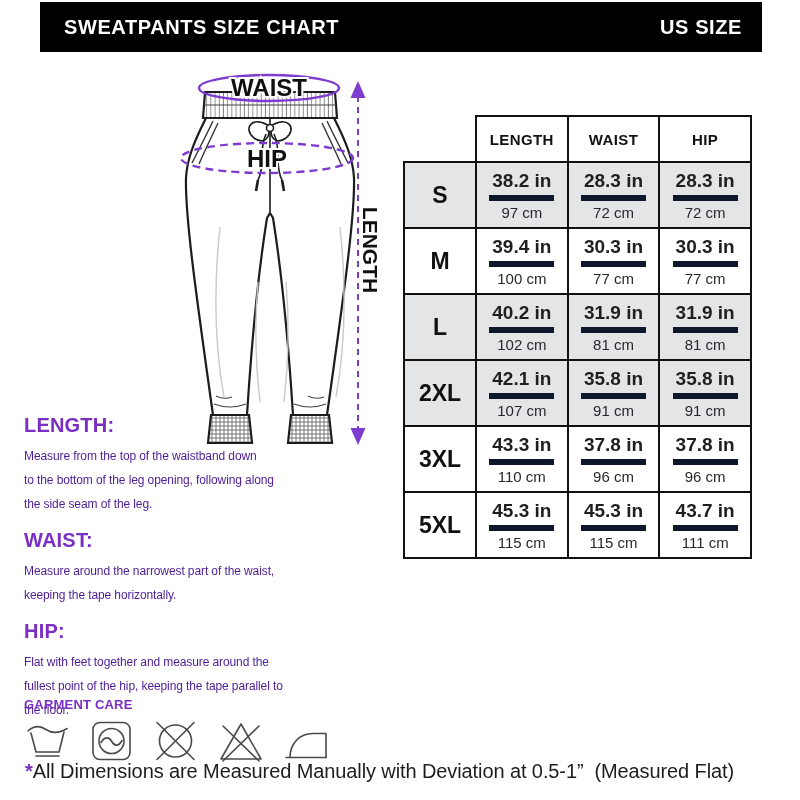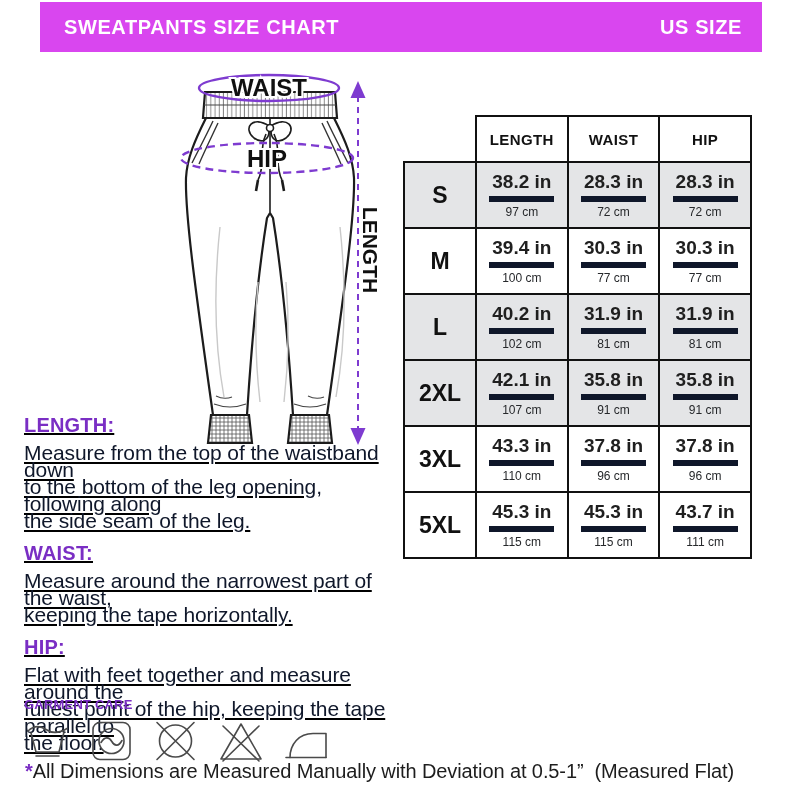--- a/index.html
+++ b/index.html
@@ -3,47 +3,47 @@
 <meta charset="utf-8">
 <style>
   html,body { margin:0; padding:0; }
   body {
     width:800px; height:800px; position:relative; background:#ffffff;
     font-family:"Liberation Sans","DejaVu Sans",sans-serif; overflow:hidden;
   }
   
   .topbar {
     position:absolute; left:40px; top:2px; width:722px; height:50px;
-    background:#d946ef; color:#fff; display:flex; align-items:center;
+    background:#000000; color:#fff; display:flex; align-items:center;
     justify-content:space-between; padding:0 20px 0 24px; box-sizing:border-box;
   }
   .topbar .ttl { font-size:20px; font-weight:bold; letter-spacing:0.6px; }
   
   .diagram { position:absolute; left:150px; top:52px; width:250px; height:410px; }
   
   .tablewrap { position:absolute; left:403px; top:115px; width:349px; }
   table.size { border-collapse:collapse; width:100%; table-layout:fixed; }
   table.size th, table.size td {
     border:2px solid #111; text-align:center; vertical-align:middle; padding:0; background:#fff;
   }
   table.size th.blank { border:none; background:transparent; }
   table.size thead th { height:44px; font-size:15px; letter-spacing:0.4px; color:#111; }
   table.size tbody td { height:64px; }
   table.size tr.shade td { background:#e4e5e7; }
   td.size-cell { font-size:23px; font-weight:bold; color:#111; }
   .in {
     display:inline-block; font-size:19px; font-weight:bold; color:#1f1f1f;
     border-bottom:6px solid #0f172a; padding:0 3px 3px;
   }
-  .cm { font-size:12px; color:#26282b; margin-top:3px; }
-  
-  .instructions { position:absolute; left:24px; top:414px; width:382px;text-decoration:underline; }
+  .cm { font-size:15px; color:#26282b; margin-top:3px; }
+  
+  .instructions { position:absolute; left:24px; top:414px; width:382px; }
   .instr-h { color:#7a2ec4; font-size:20px; font-weight:bold; margin:13px 0 7px; letter-spacing:0.2px; }
   .instructions .block:first-child .instr-h { margin-top:0; }
-  .instr-b { font-size:21px; line-height:17px; color:#0f172a; white-space:pre-line; letter-spacing:-0.1px; }
+  .instr-b { font-size:12px; line-height:24px; color:#4c1d95; white-space:pre-line; letter-spacing:-0.1px; }
   
   .care-h { position:absolute; left:24px; top:697px; color:#7a2ec4; font-size:13px; font-weight:bold; letter-spacing:0.2px; }
   .care-icons { position:absolute; left:25px; top:721px; display:flex; gap:18px; align-items:flex-end; }
   .care-icons svg { stroke:#4a4a4a; fill:none; stroke-width:1.6; stroke-linecap:round; stroke-linejoin:round; }
   
   .footnote { position:absolute; left:25px; top:760px; width:770px; font-size:20px; color:#1d1d1d; letter-spacing:-0.1px; }
   .footnote .star { color:#7a2ec4; font-weight:bold; }
   .footnote .txt { white-space:pre-wrap; }
 </style>
 </head>

